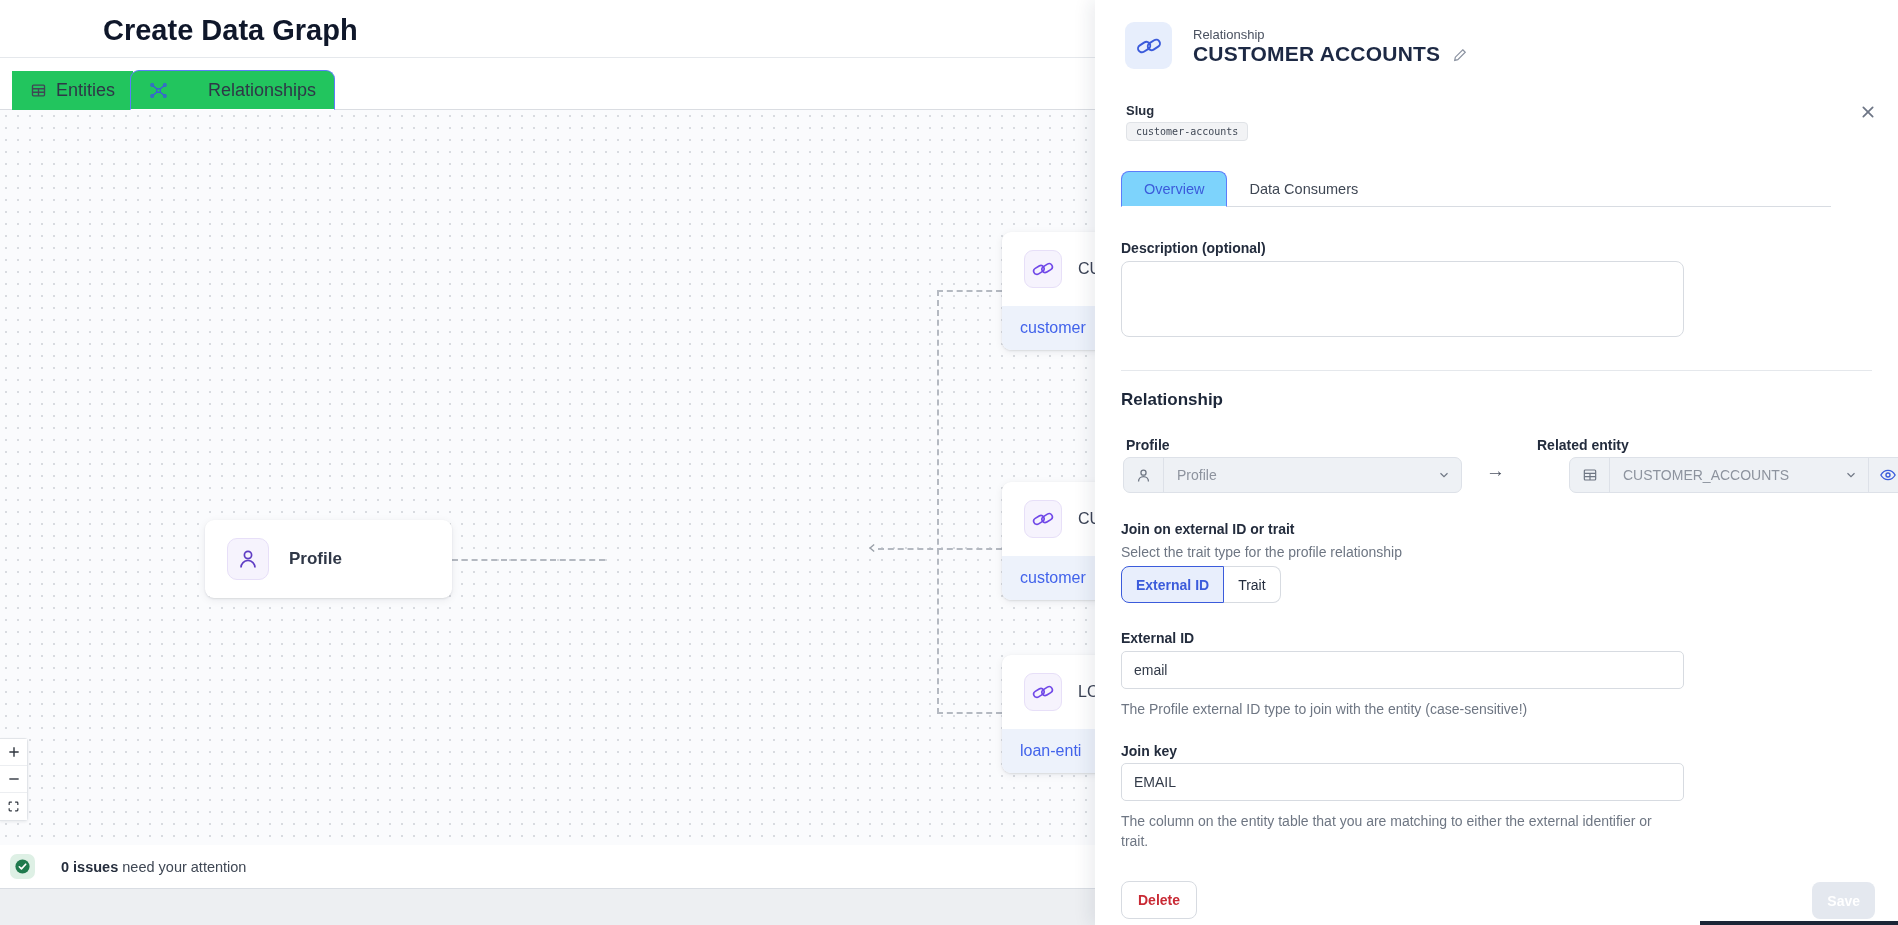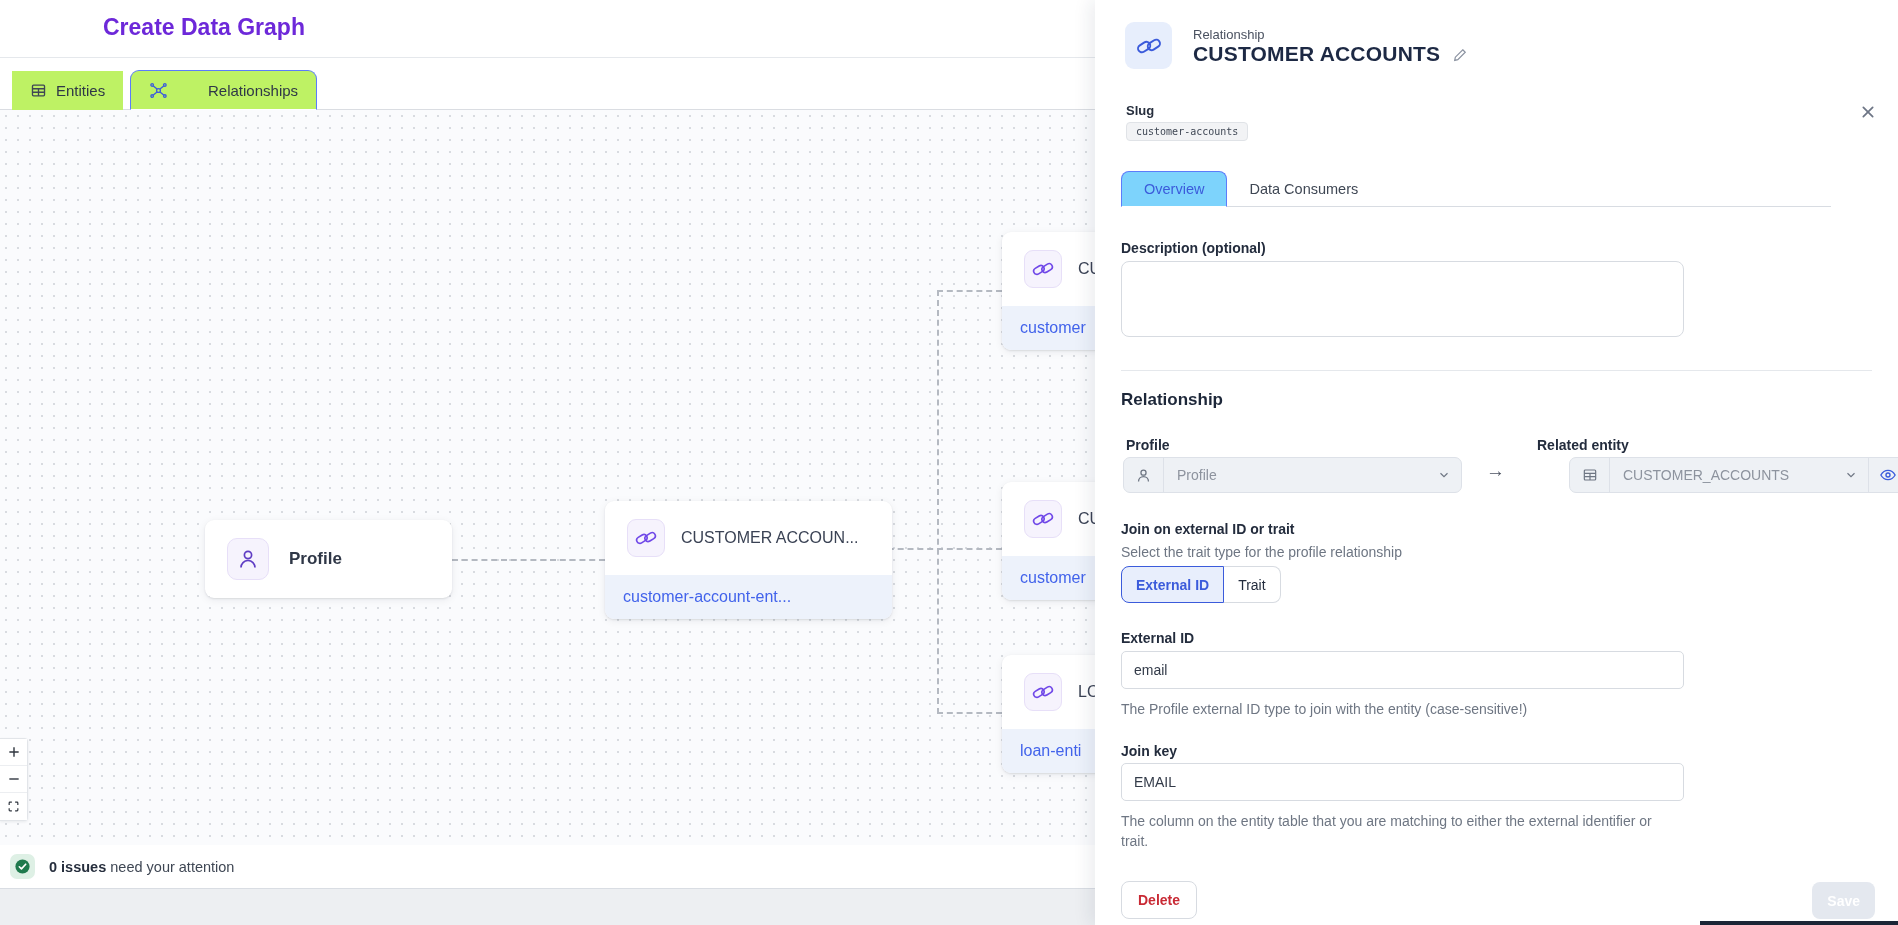--- a/index.html
+++ b/index.html
@@ -3,27 +3,27 @@
 <meta charset="utf-8">
 <style>
   * { box-sizing: border-box; margin: 0; padding: 0; }
   html, body { width: 1898px; height: 925px; overflow: hidden; }
   body { font-family: "Liberation Sans", sans-serif; background: #fff; color: #232c3d; }
   .app { position: relative; width: 1898px; height: 925px; }
 
   
   .header { position: absolute; left: 0; top: 0; width: 1898px; height: 58px;
             background: #fff; border-bottom: 1px solid #e5e8ec; }
-  .page-title { position: absolute; left: 103px; top: 14px; font-size: 23px; font-weight: 700; color: #6d28d9; }
+  .page-title { position: absolute; left: 103px; top: 14px; font-size: 29px; font-weight: 700; color: #0f172a; }
 
   
   .tabbar { position: absolute; left: 0; top: 58px; width: 1095px; height: 52px; background: #fff; }
   .tabbar .underline { position: absolute; left: 0; bottom: 0; width: 1095px; height: 1px; background: #dadde2; }
   .vtab { position: absolute; bottom: 0; height: 39px; display: flex; align-items: center; gap: 9px;
-          font-size: 15px; color: #2f3747; padding: 0 18px; cursor: pointer; background: #bef264; }
+          font-size: 18px; color: #2f3747; padding: 0 18px; cursor: pointer; background: #22c55e; }
   .vtab.entities { left: 12px; }
   .vtab.active { left: 130px; border: 1px solid #5c7cfa; border-bottom: 1px solid #fff;
                  border-radius: 9px 9px 0 0; z-index: 2; height: 40px; gap: 40px; }
   .vtab svg { display: block; }
 
   
   .canvas { position: absolute; left: 0; top: 110px; width: 1095px; height: 735px; overflow: hidden;
             background-color: #fafbfd;
             background-image: radial-gradient(circle, #d8dbe0 1px, transparent 1.3px);
             background-size: 12px 12px; }
@@ -49,21 +49,21 @@
   .zoomctl button { display: flex; align-items: center; justify-content: center; width: 27px; height: 27px;
                     background: #fff; border: none; border-bottom: 1px solid #eceef1; color: #30363f; cursor: pointer; }
   .zoomctl button:last-child { border-bottom: none; }
 
   
   .statusbar { position: absolute; left: 0; top: 845px; width: 1095px; height: 44px; background: #fff;
                border-bottom: 1px solid #d9dde3; display: flex; align-items: center; }
   .statusbadge { width: 25px; height: 25px; margin-left: 10px; border-radius: 7px; background: #def0e5;
                  display: flex; align-items: center; justify-content: center; }
   .statustext { margin-left: 14px; font-size: 14.5px; color: #3f4754; }
-  .statustext b { color: #262e3d; }
+  .statustext b { color: #262e3d; margin-left: 12px; }
   .graybar { position: absolute; left: 0; top: 889px; width: 1095px; height: 36px; background: #edeff2; }
 
   
   .panel { position: absolute; left: 1095px; top: 0; width: 803px; height: 925px; background: #fff;
            box-shadow: -6px 0 16px rgba(25,35,60,.08); z-index: 5; }
   .p-abs { position: absolute; }
   .badge { left: 30px; top: 22px; width: 47px; height: 47px; border-radius: 9px; background: #e7eefc;
            display: flex; align-items: center; justify-content: center; color: #3b5bdb; }
   .ptype { left: 98px; top: 27px; font-size: 13px; color: #4a5160; }
   .ptitle-row { left: 98px; top: 42px; display: flex; align-items: center; gap: 12px; }
@@ -183,32 +183,20 @@
     <div class="node profile-node" style="left:205px; top:410px; width:247px; height:78px;">
       <span class="icchip">
         <svg width="24" height="24" viewBox="0 0 24 24" fill="none" stroke="#5f3dc4" stroke-width="1.7">
           <circle cx="12" cy="8" r="3.6"></circle>
             <path d="M5 20.5c0-3.9 3.1-7 7-7s7 3.1 7 7"></path>
         </svg>
       </span>
       <span class="ntitle">Profile</span>
     </div>
 
-    <div class="node" style="left:605px; top:391px; width:287px;">
-      <div class="nhead">
-        <span class="icchip">
-          <svg width="22" height="22" viewBox="0 0 24 24" fill="none" stroke="currentColor" stroke-width="1.8">
-            <rect x="1.5" y="9.5" width="12" height="7" rx="3.5" transform="rotate(-32 7.5 13)"></rect>
-            <rect x="10.5" y="7.5" width="12" height="7" rx="3.5" transform="rotate(-32 16.5 11)"></rect>
-          </svg>
-        </span>
-        <span class="ntitle">CUSTOMER ACCOUN...</span>
-      </div>
-      <div class="nfoot">customer-account-ent...</div>
-    </div>
 
     <div class="node" style="left:1002px; top:122px; width:280px;">
       <div class="nhead">
         <span class="icchip">
           <svg width="22" height="22" viewBox="0 0 24 24" fill="none" stroke="currentColor" stroke-width="1.8">
             <rect x="1.5" y="9.5" width="12" height="7" rx="3.5" transform="rotate(-32 7.5 13)"></rect>
             <rect x="10.5" y="7.5" width="12" height="7" rx="3.5" transform="rotate(-32 16.5 11)"></rect>
           </svg>
         </span>
         <span class="ntitle">CU</span>

